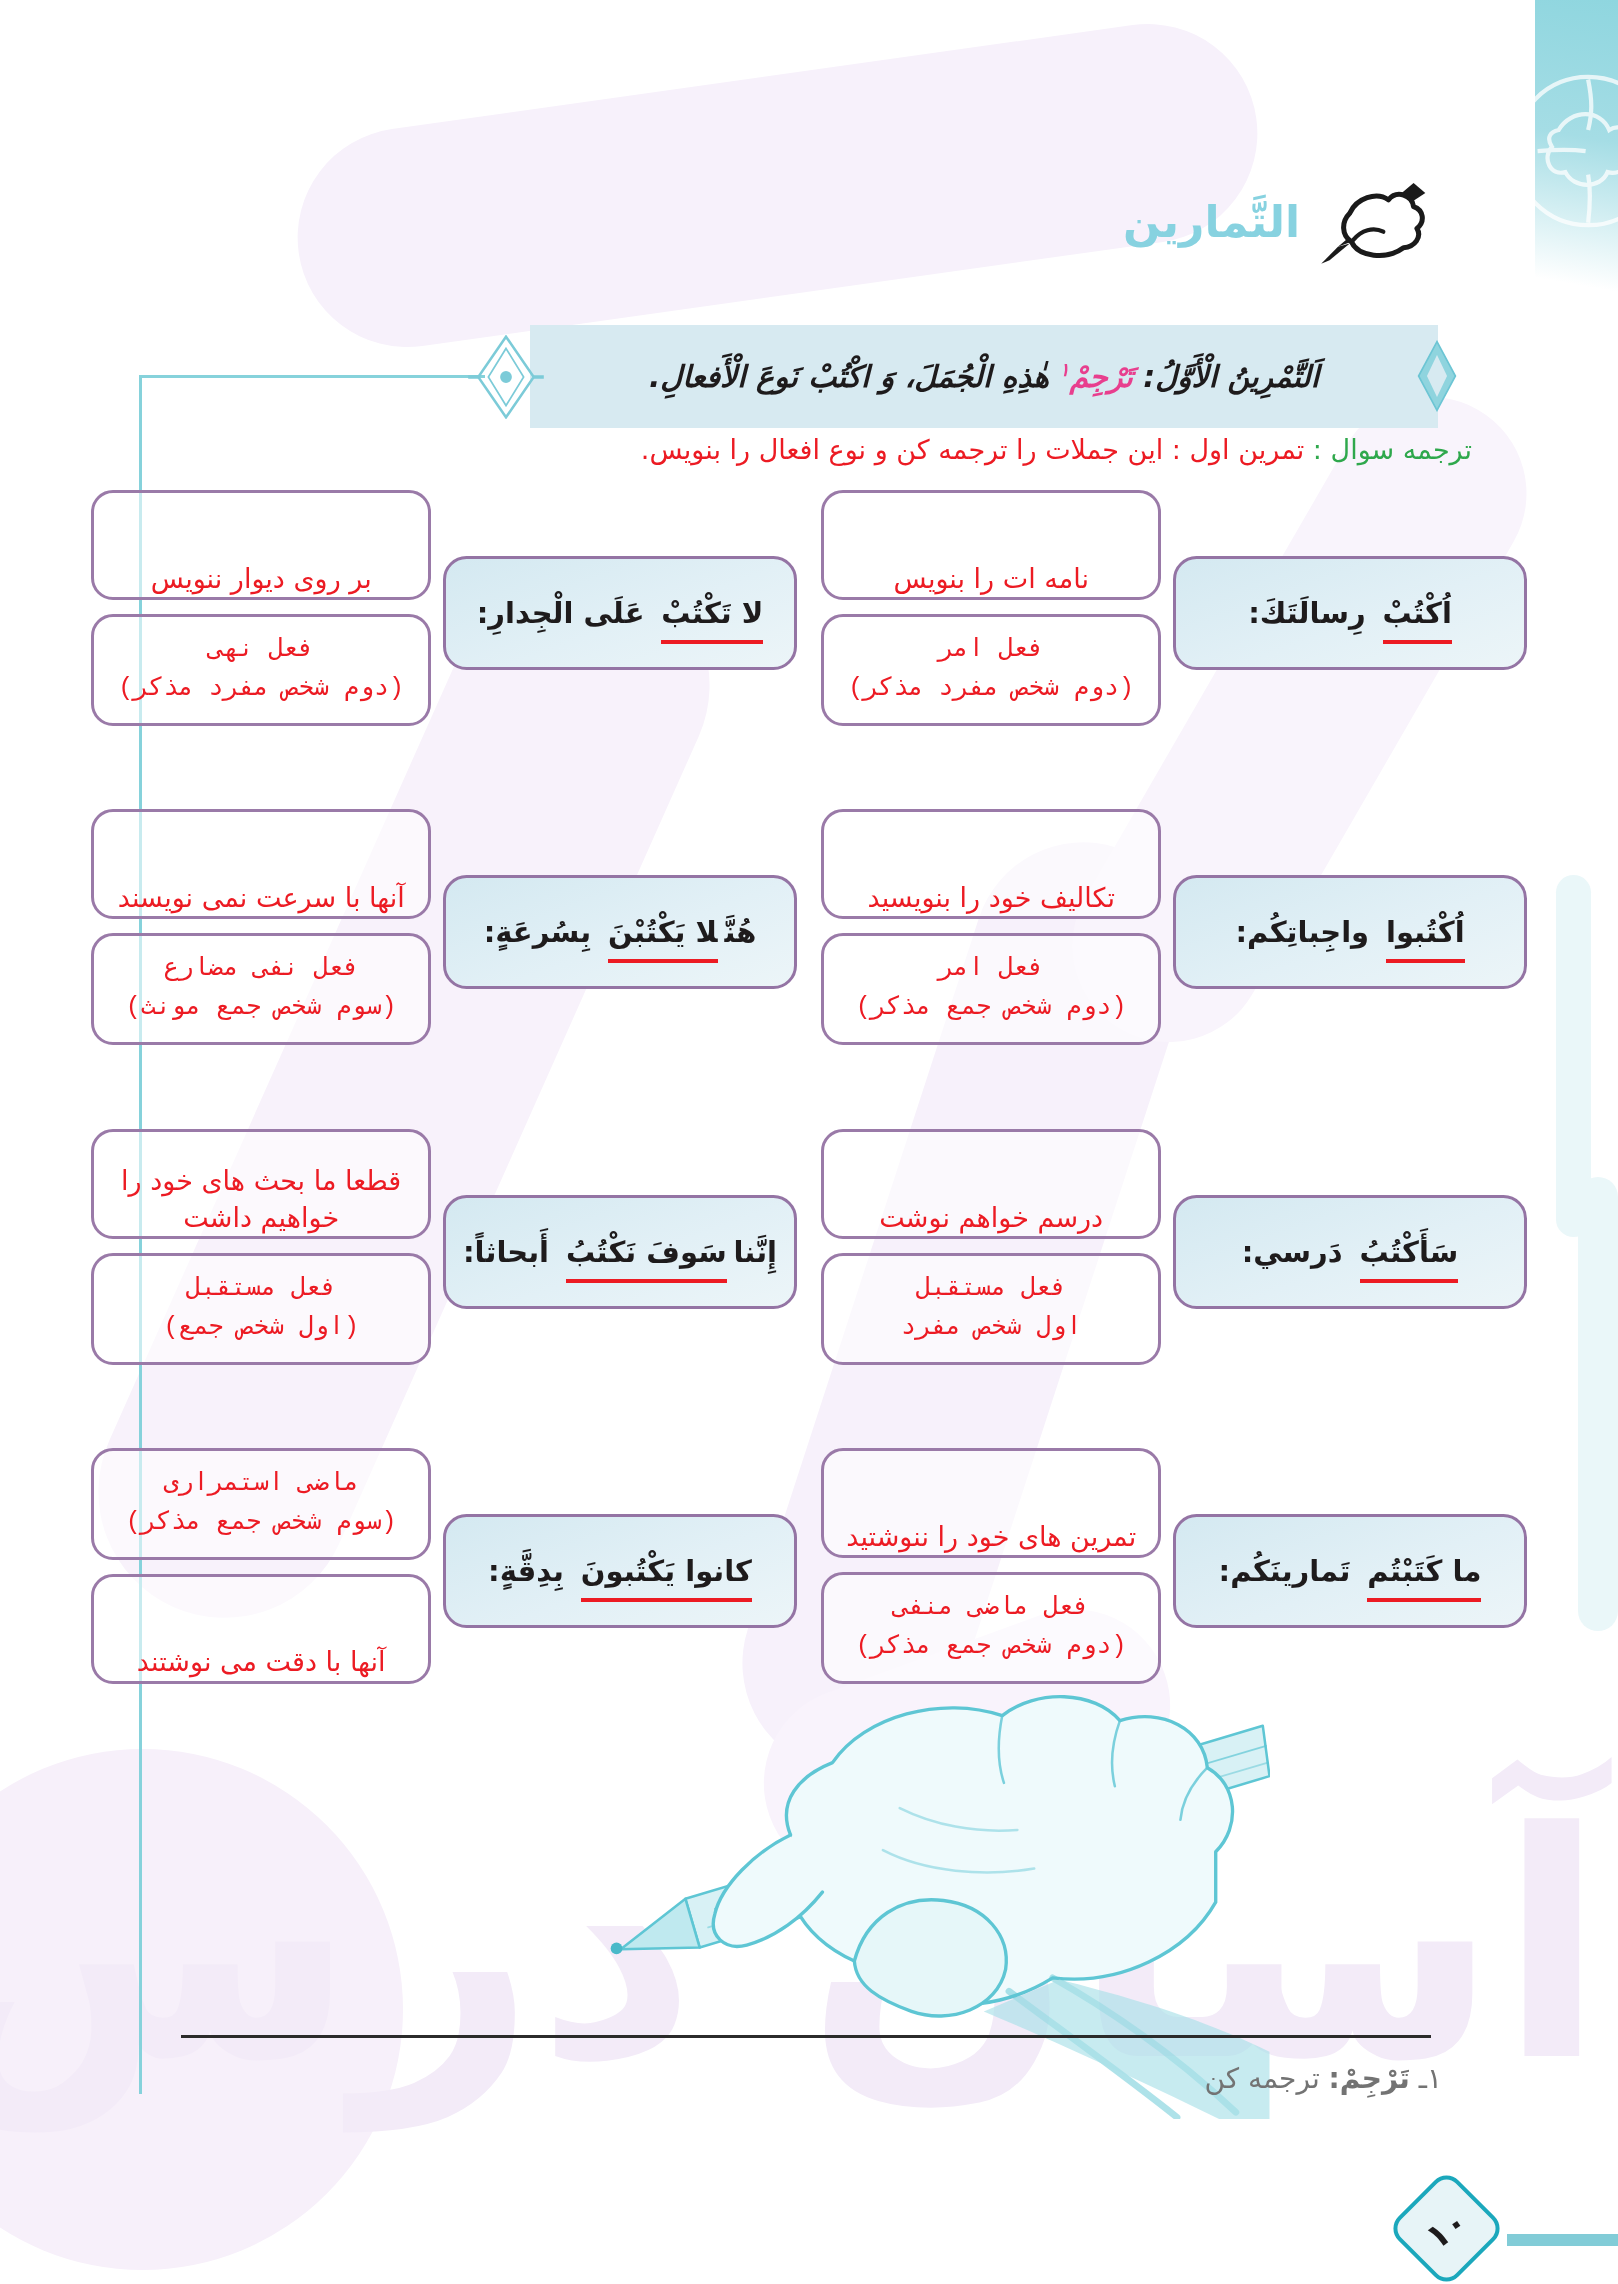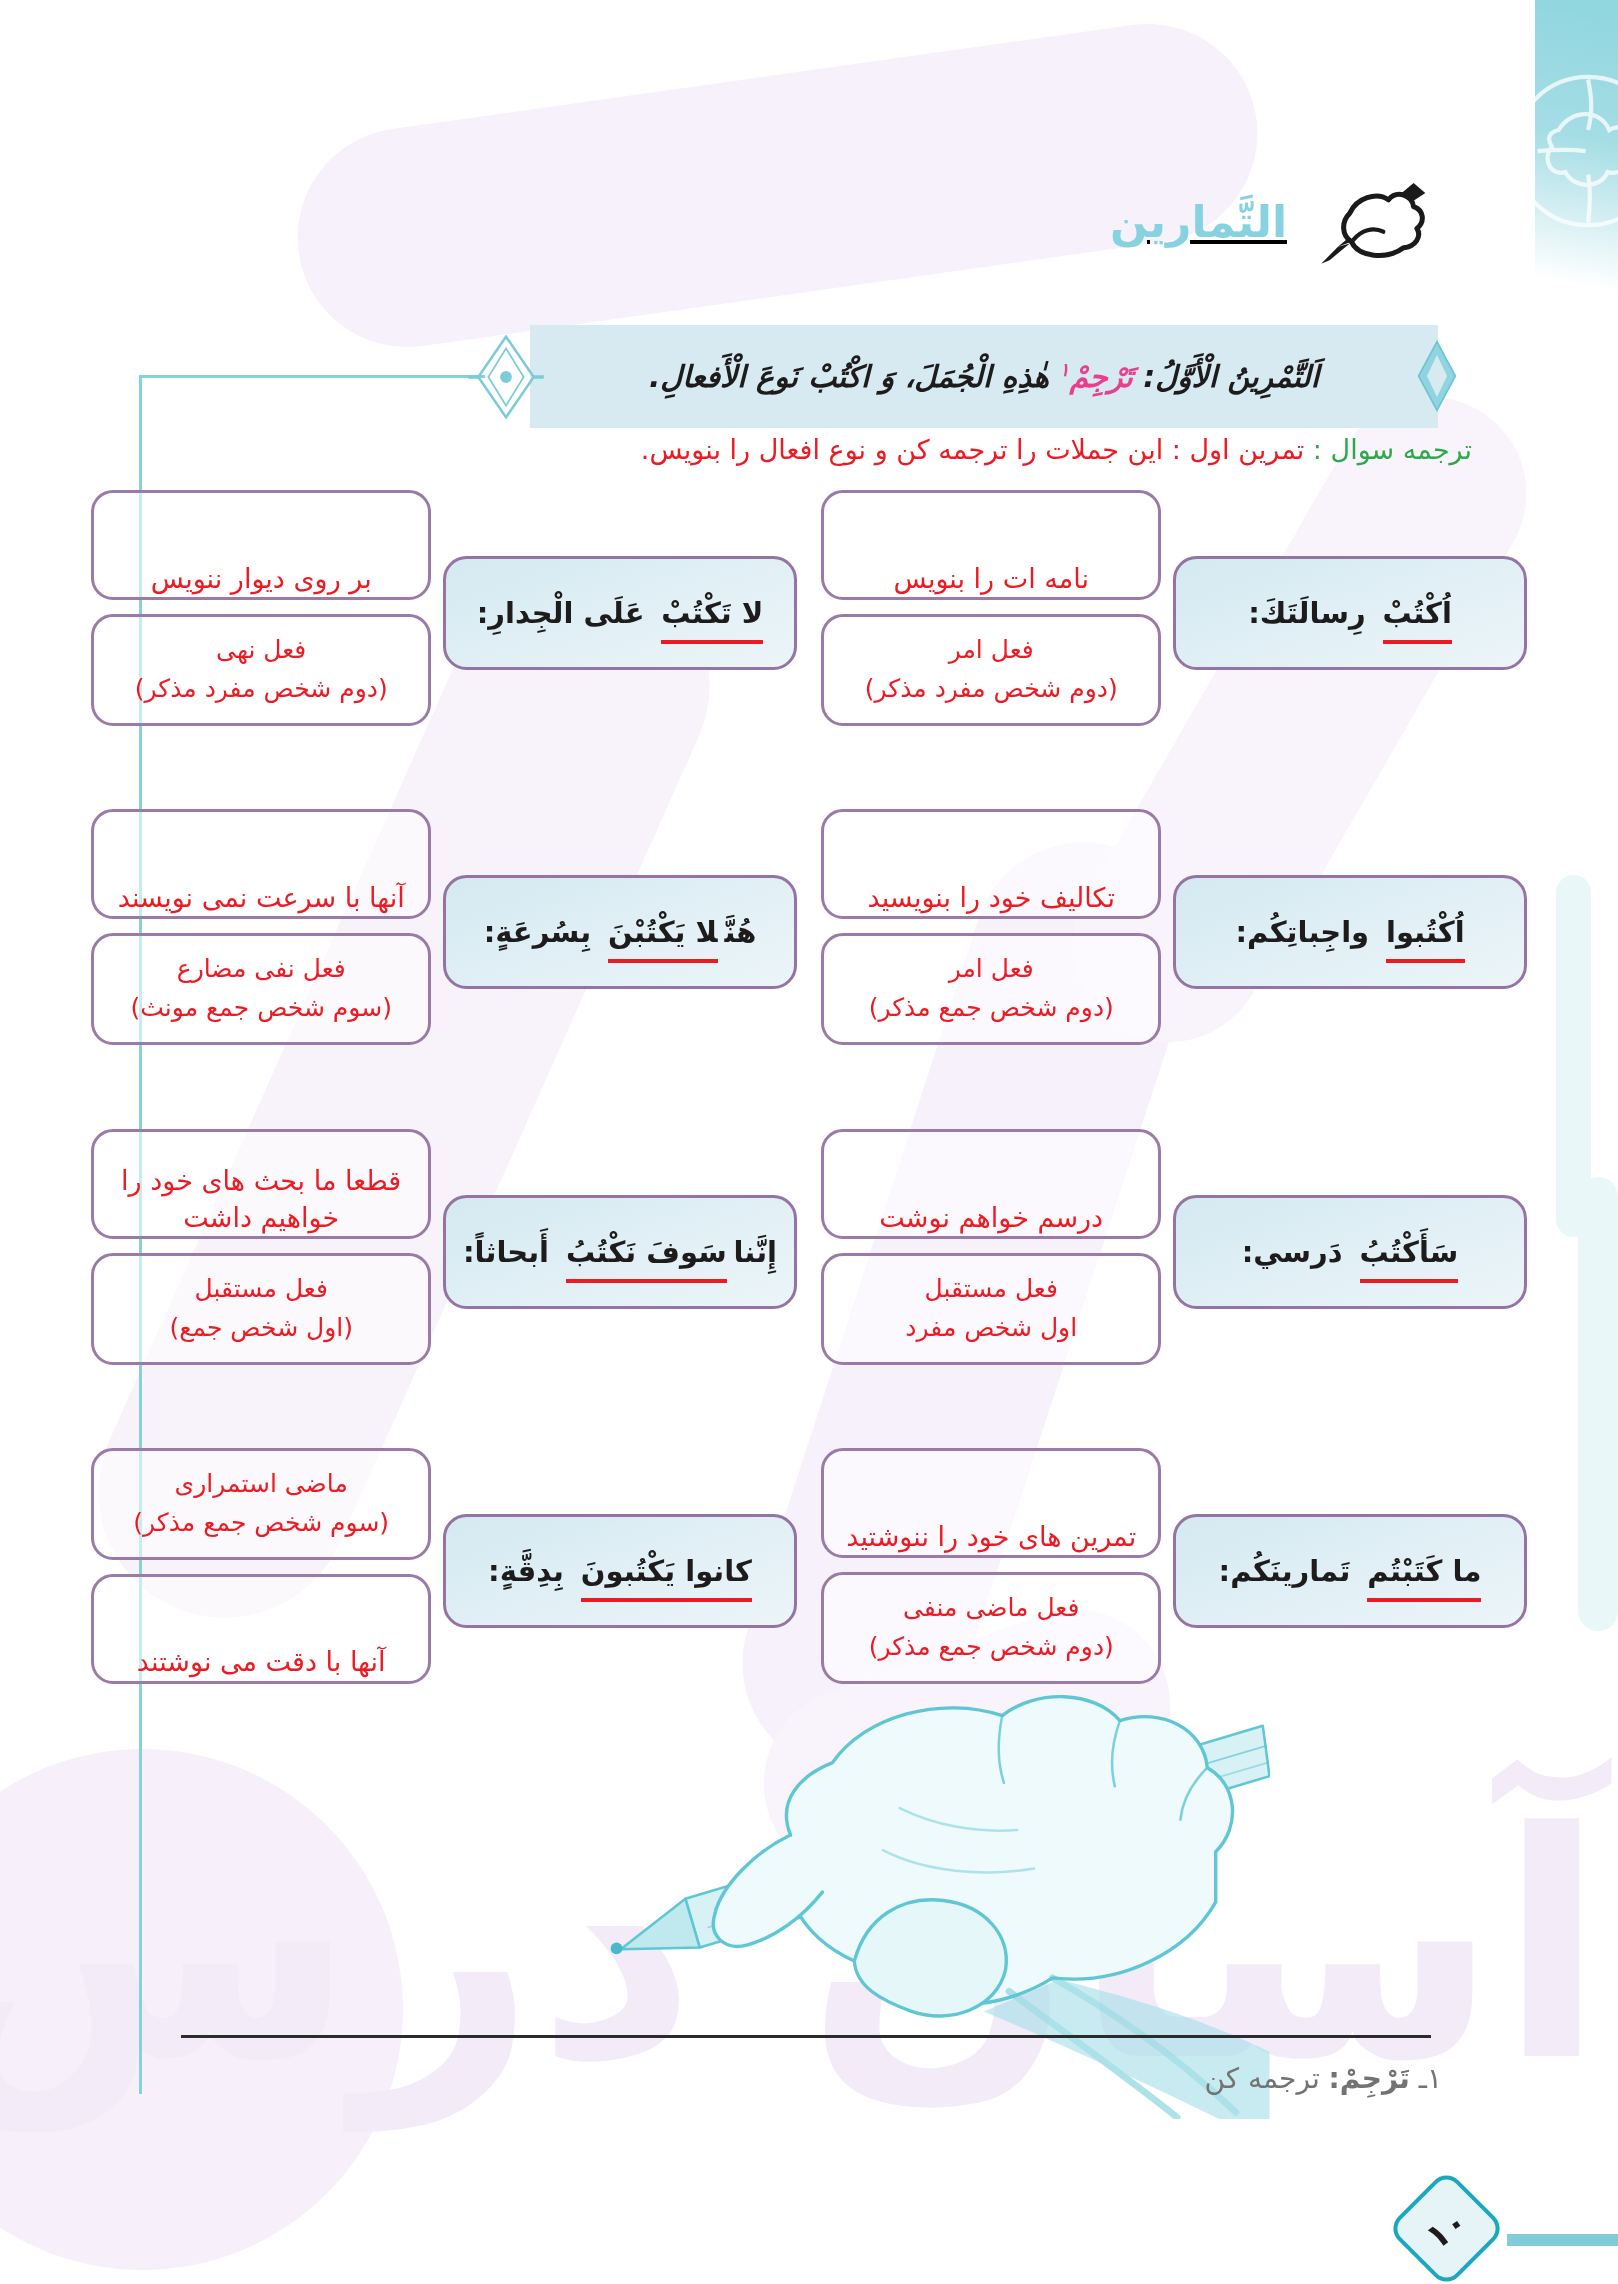--- a/index.html
+++ b/index.html
@@ -25,21 +25,21 @@
     direction:rtl;white-space:nowrap;line-height:1;
   }
   .corner-wedge{
     position:absolute;right:0;top:0;width:84px;height:303px;z-index:1;
     background:linear-gradient(190deg,#8fd6df 0%,#a5dde5 45%,rgba(165,221,229,0) 92%);
   }
   .corner-flower{position:absolute;right:-23.5px;top:50px;}
   .vline{position:absolute;left:139px;top:375px;width:3.4px;height:1719px;background:#86d2db;z-index:1;}
   .hline{position:absolute;left:139px;top:375px;width:346px;height:3.4px;background:#86d2db;z-index:1;}
   
-  .header{position:absolute;right:192px;top:183px;display:flex;align-items:center;gap:14px;z-index:2;text-decoration:underline;}
+  .header{position:absolute;right:192px;top:183px;display:flex;align-items:center;gap:1px;z-index:2;}
   .header .title{color:#87d2e0;font-size:44px;font-weight:bold;direction:rtl;padding-bottom:6.7px;}
   
   .title-bar{
     position:absolute;left:530px;top:325px;width:908px;height:103px;z-index:2;
     background:#d7eaf1;display:flex;align-items:center;justify-content:center;
   }
   .title-bar .txt{direction:rtl;white-space:nowrap;font-size:30px;font-weight:bold;color:#1e1b1c;font-style:italic;}
   .title-bar .hl{color:#e83f8e;}
   .title-bar sup{color:#e83f8e;font-size:18.5px;}
   .orn{position:absolute;z-index:3;}
@@ -67,21 +67,21 @@
   .arabic-phrase .pre:empty{display:none;margin:0;}
   .arabic-phrase .verb{border-bottom:4.2px solid #ec1b23;padding-bottom:10px;}
   .stack{display:flex;flex-direction:column;gap:13.5px;width:340px;flex:0 0 auto;}
   .note-box{
     background:rgba(255,255,255,0.55);
     border:3.4px solid #9a7aa8;border-radius:22px;
     display:flex;flex-direction:column;align-items:center;justify-content:center;
     direction:rtl;color:#ec1b23;text-align:center;
   }
   .note-box.trans{height:104px;font-size:27px;line-height:1.35;padding:0 11.8px;justify-content:flex-end;}
-  .note-box.type{height:106px;font-size:25px;line-height:1.55;padding:0 8.4px;}
+  .note-box.type{height:106px;font-size:25px;line-height:1.55;padding:0 8.4px;font-family:Liberation Mono, monospace;}
   
   .divider{position:absolute;left:181px;top:2035px;width:1250px;height:3.4px;background:#2b2b2b;z-index:2;}
   .footnote{position:absolute;right:177px;top:2062px;direction:rtl;font-size:28px;color:#737373;z-index:2;white-space:nowrap;}
   .footnote .term{font-weight:bold;}
   .page-num{
     position:absolute;left:1404px;top:2186px;width:77px;height:77px;z-index:2;
     background:#e7f4f7;border:4.2px solid #1ba8bc;border-radius:17px;
     transform:rotate(45deg);
     display:flex;align-items:center;justify-content:center;
   }

